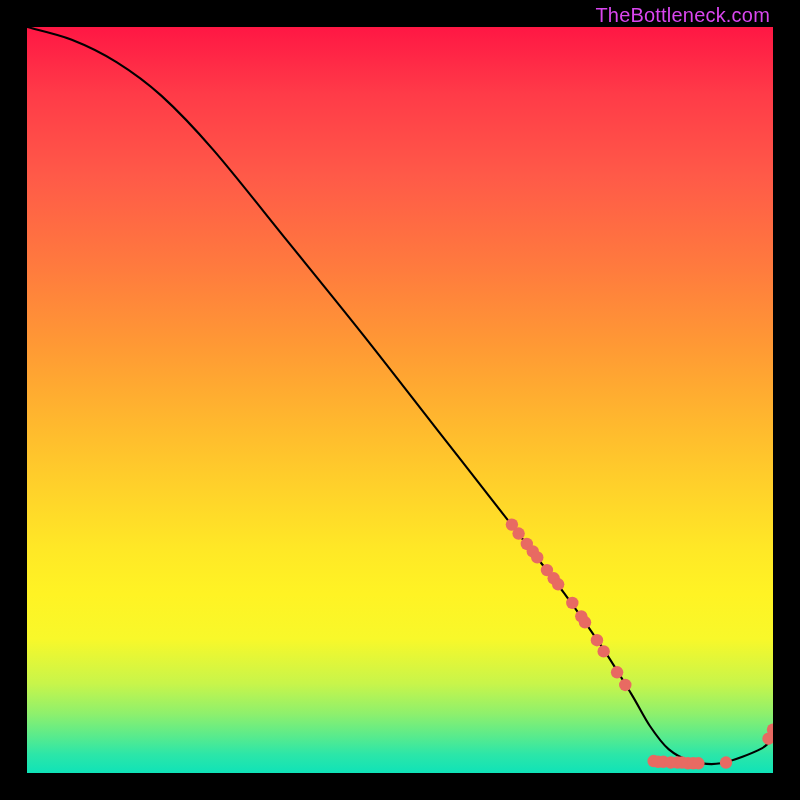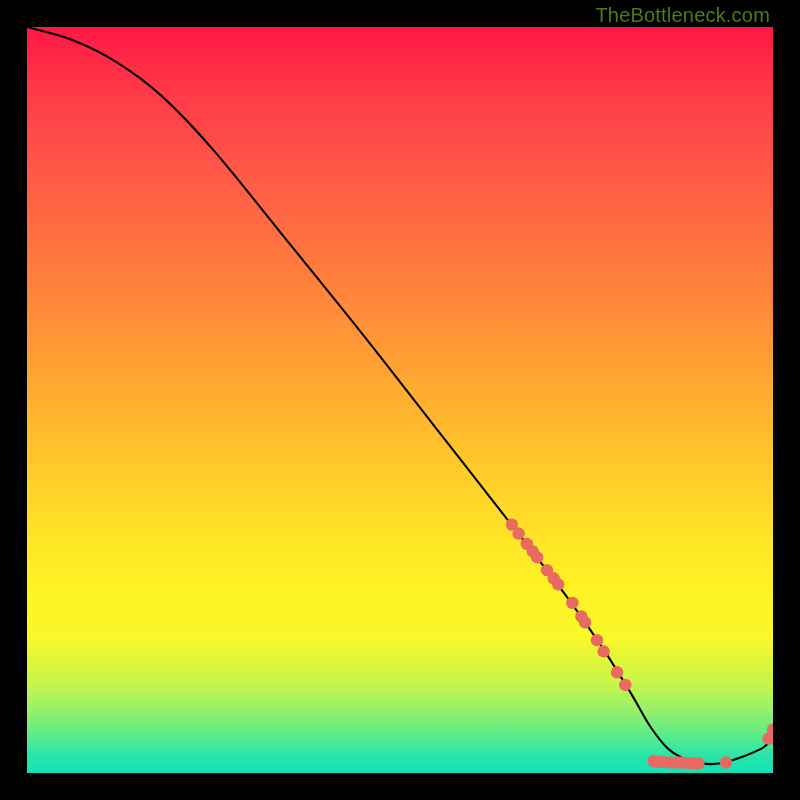--- a/index.html
+++ b/index.html
@@ -42,21 +42,21 @@
       #8ff06c 92%,
       #5aeb8c 95%,
       #2ce6a8 97.5%,
       #0fe3b8 100%
     );
   }
   .attribution {
     position: absolute;
     top: 4px;
     right: 30px;
-    color: #4d7c0f;
+    color: #d946ef;
     font-size: 20px;
     font-weight: 500;
     letter-spacing: 0.2px;
   }
   svg.overlay {
     position: absolute;
     inset: 0;
   }
 </style>
 </head>

